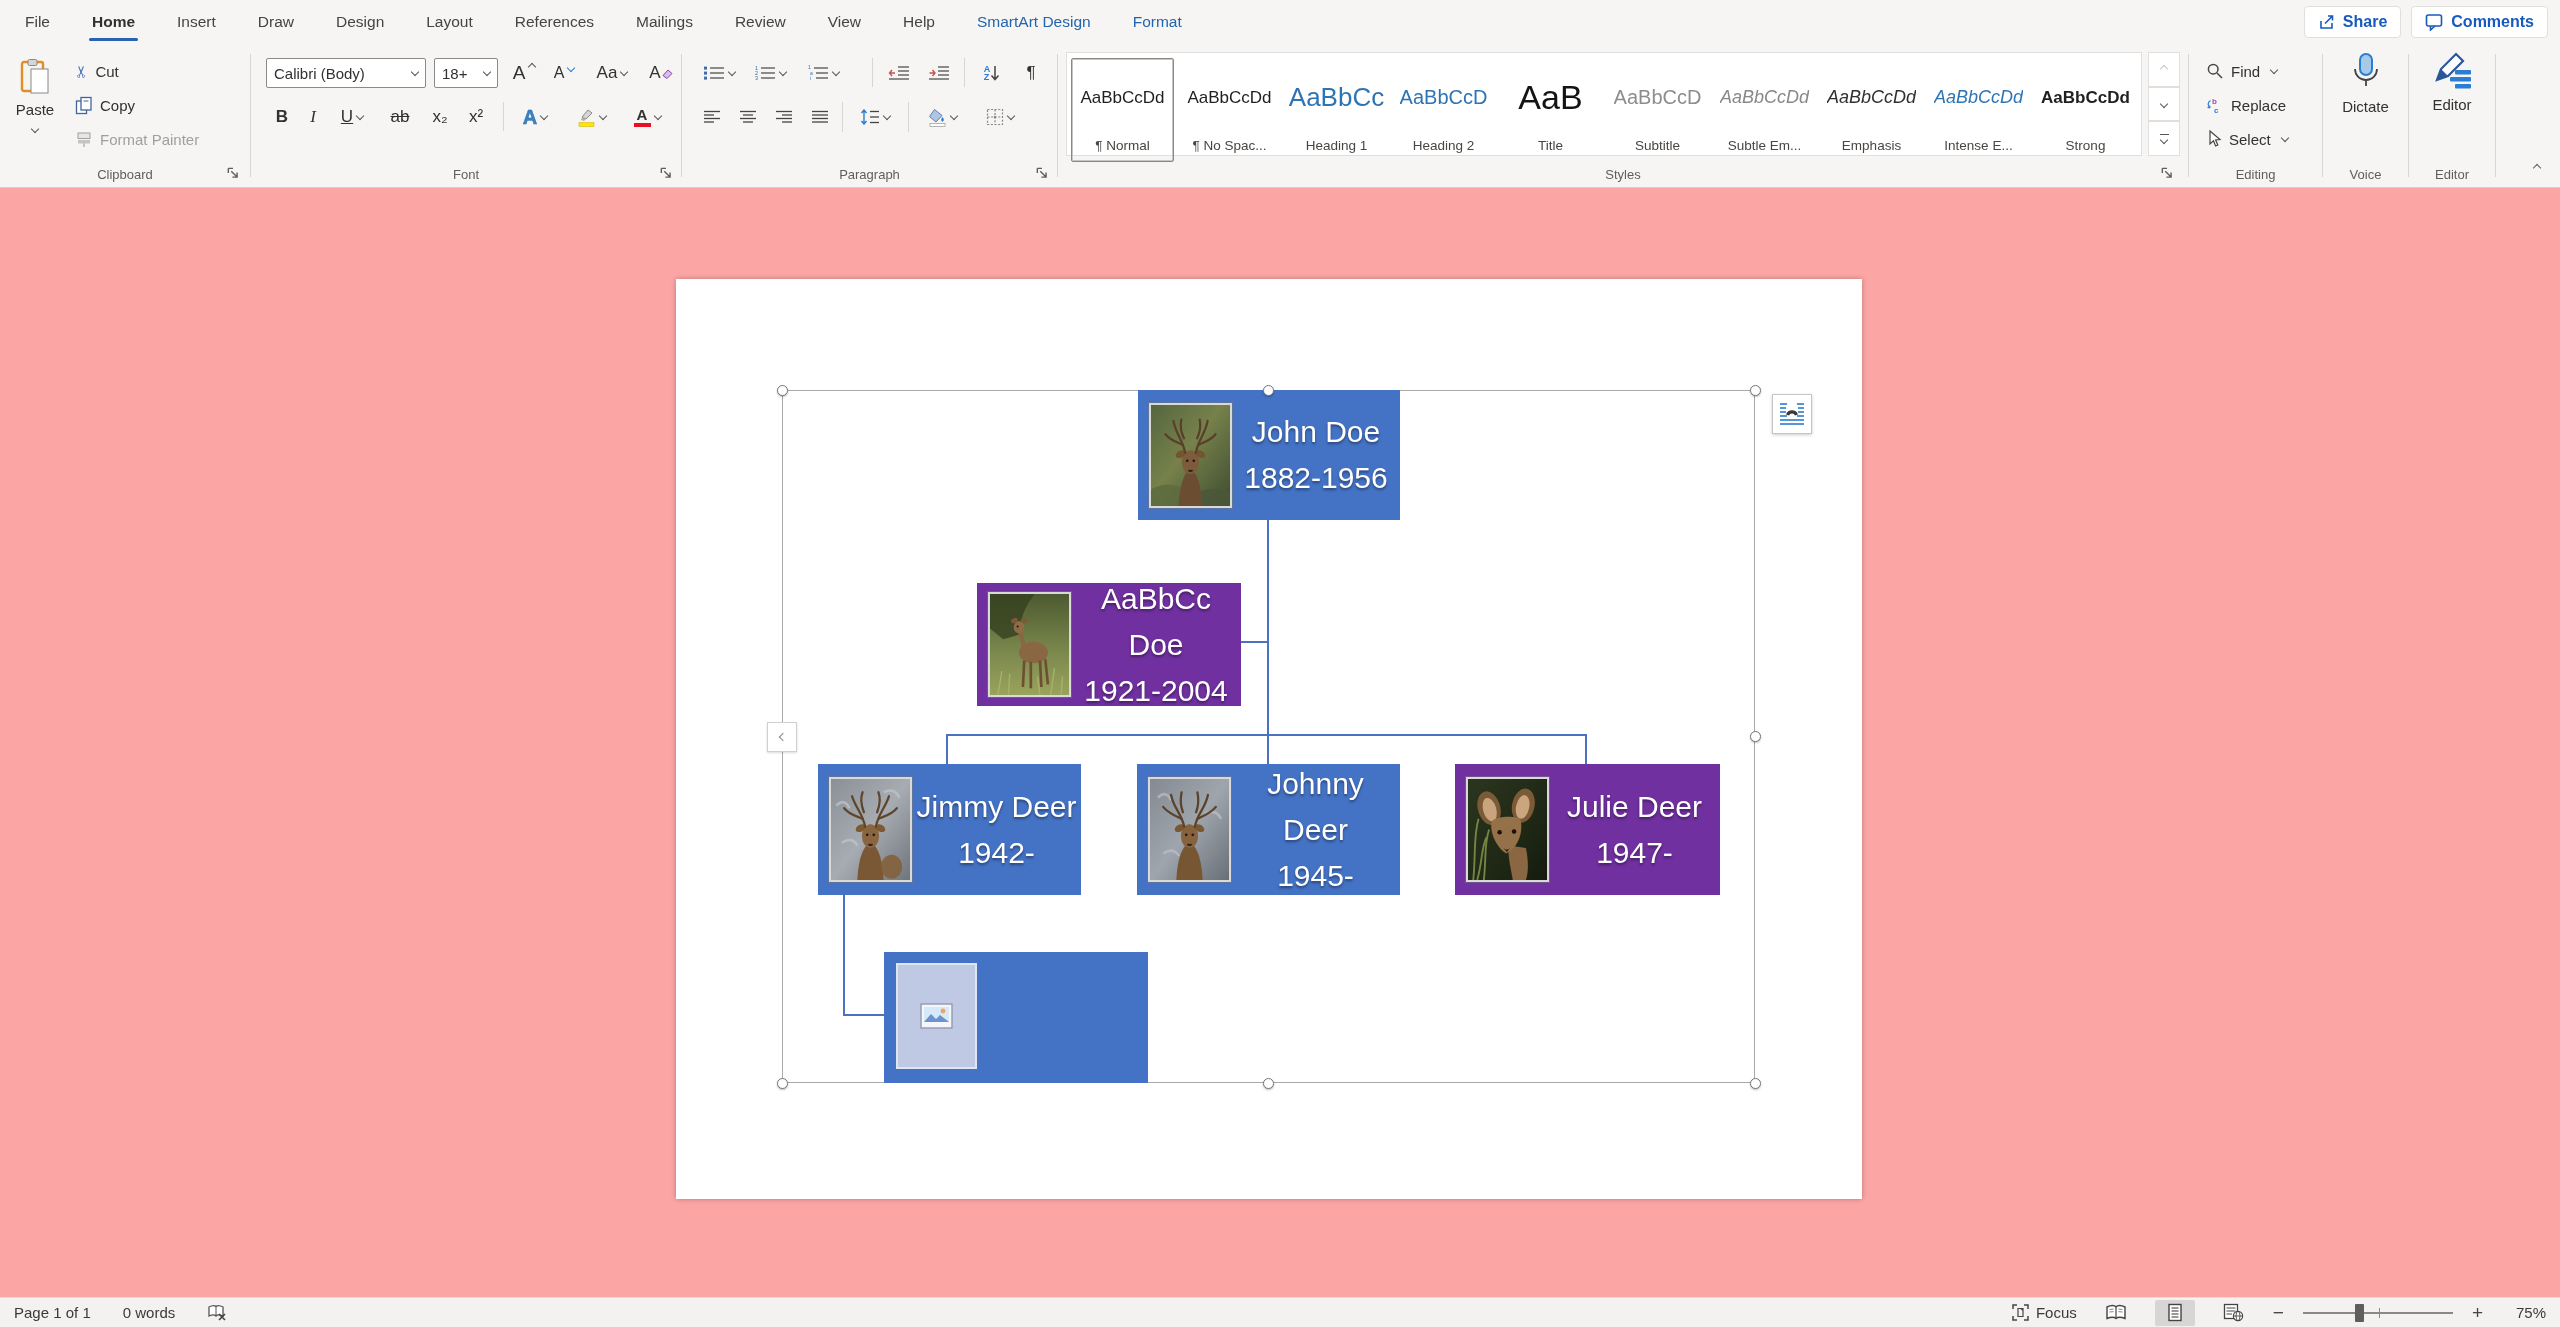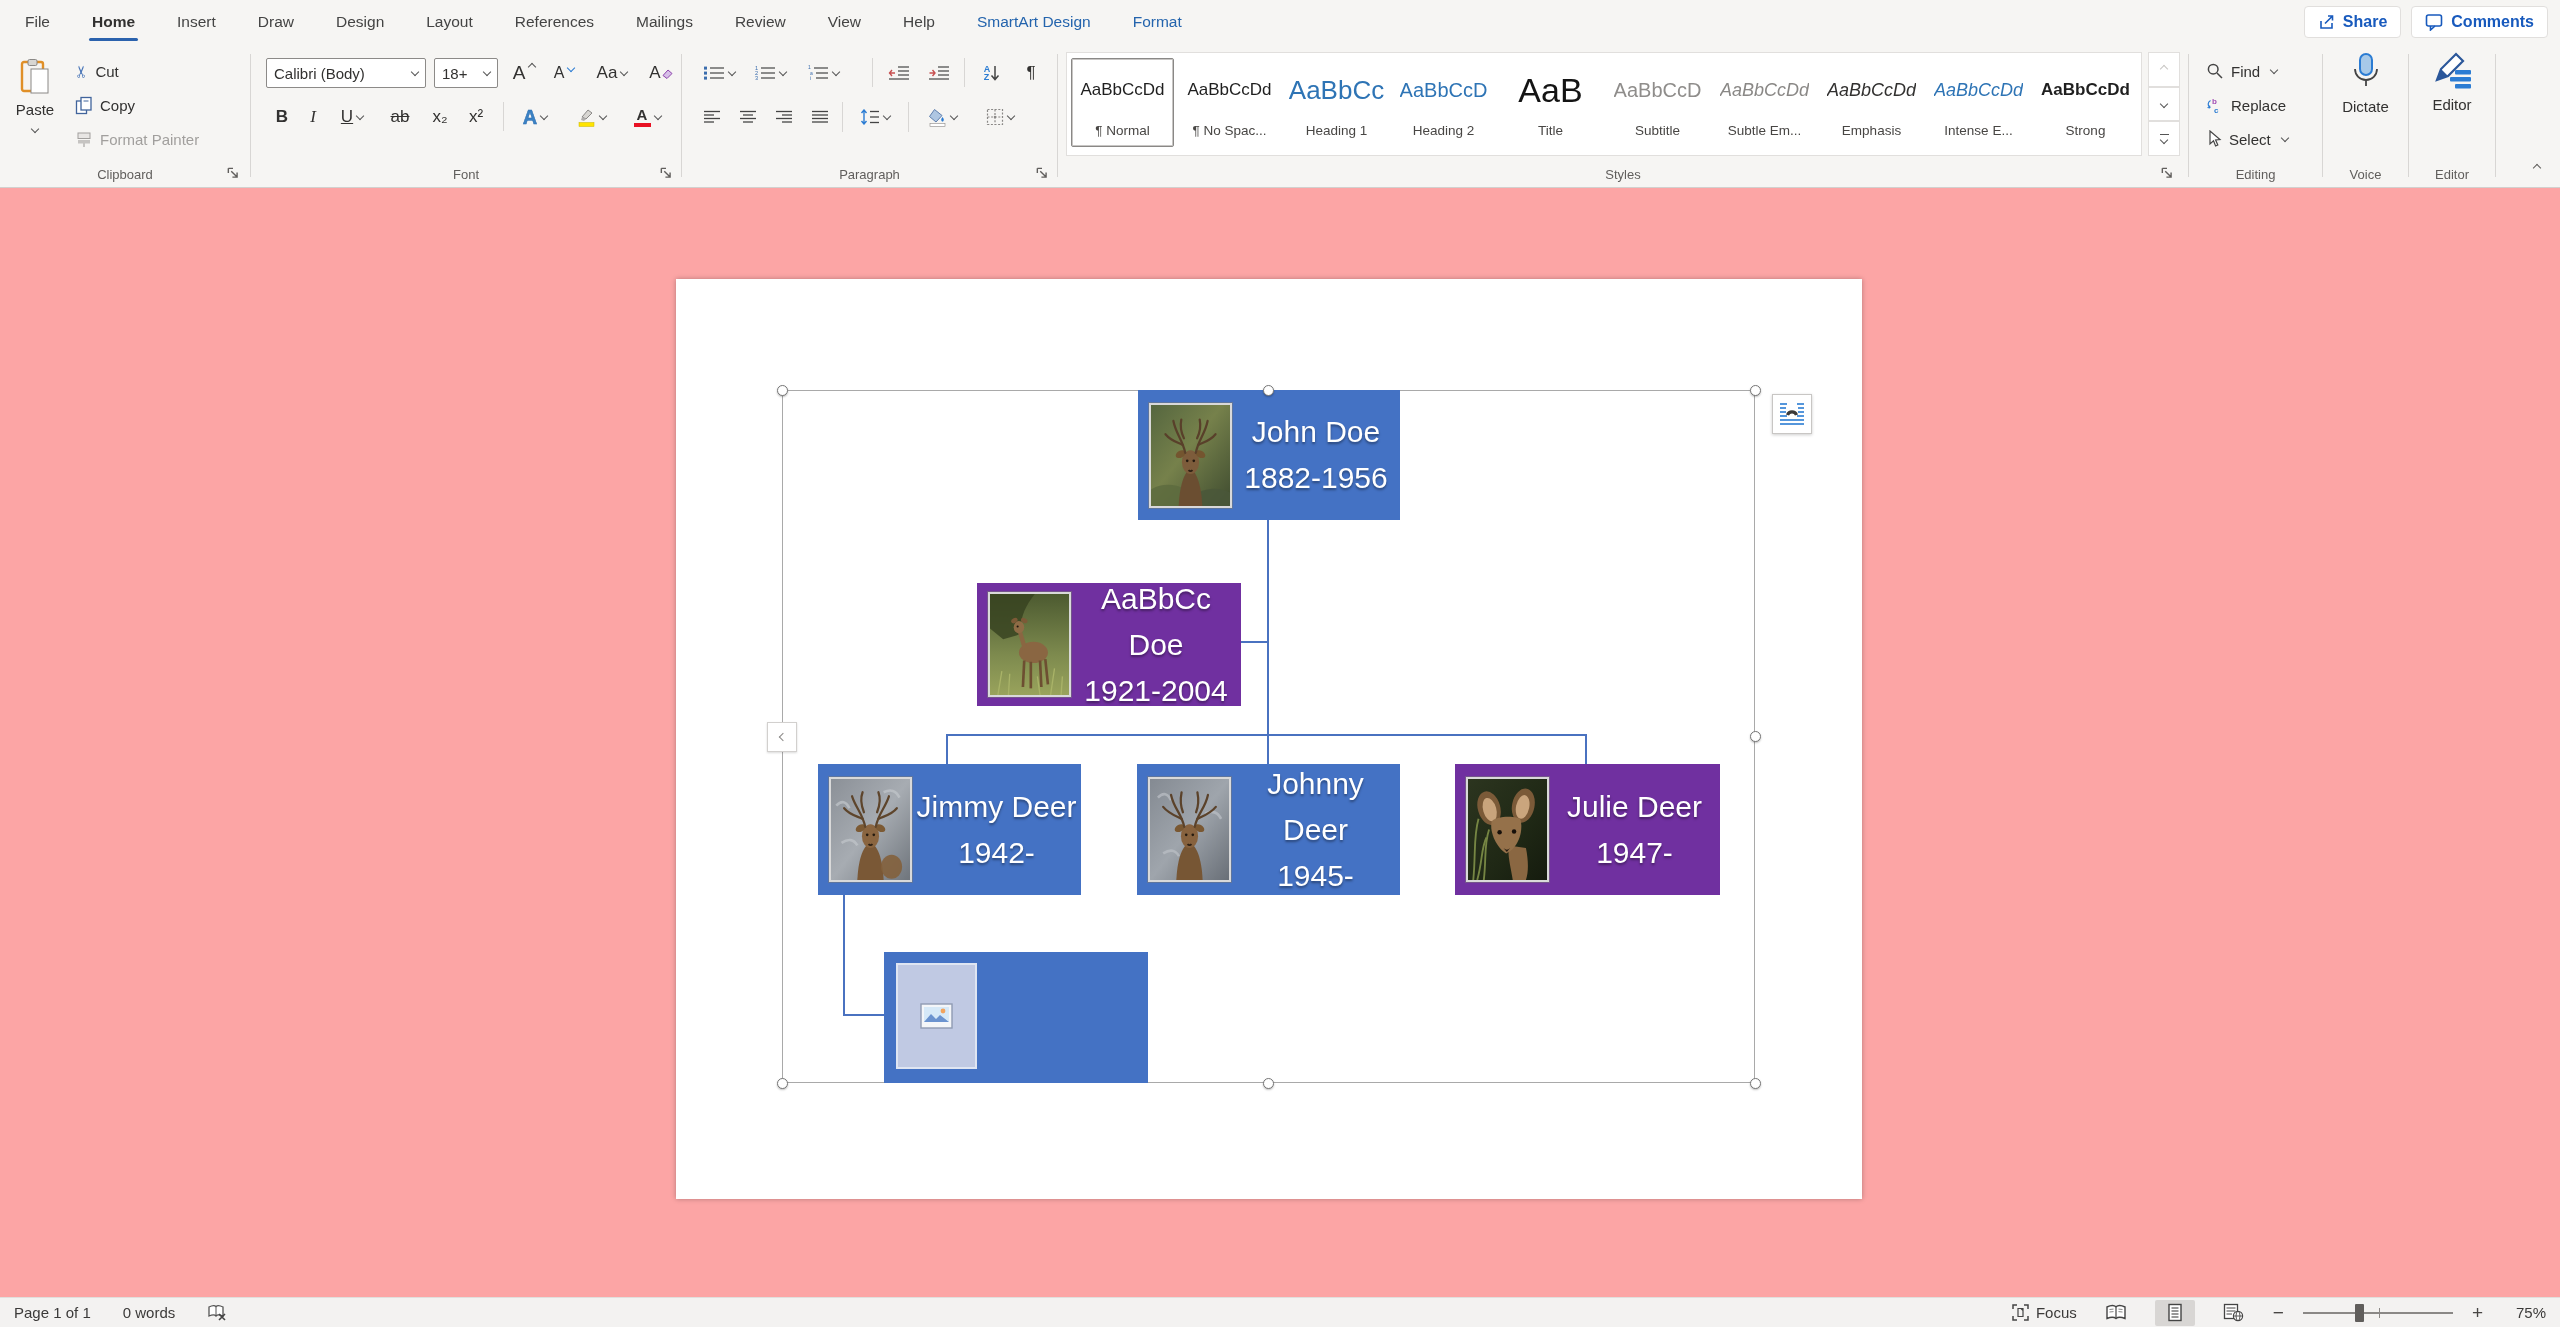--- a/index.html
+++ b/index.html
@@ -29,21 +29,21 @@
   .chev.blue { border-color:#2b7cd3; }
   .chev.lone { margin:0; }
   .rowbtn { position:absolute; height:30px; display:flex; align-items:center; gap:7px; padding:0 5px; border-radius:2px; }
   .sqbtn { position:absolute; height:30px; display:flex; align-items:center; justify-content:center; border-radius:2px; }
   .combo { position:absolute; height:30px; background:#fff; border:1px solid #8c8a88; border-radius:2px; display:flex; align-items:center; padding:0 7px; font-size:15px; color:#323130; }
   .combo .chev { margin-left:auto; }
   .glyph { font-size:17px; color:#323130; }
 
   
   .stylegal { position:absolute; left:8px; top:8px; width:1076px; height:104px; background:#fff; border:1px solid #e1dfdd; display:flex; padding:5px 2px; }
-  .stylecard { width:103px; height:89px; margin:0 2px; display:flex; flex-direction:column; align-items:center; justify-content:flex-end; padding-bottom:8px; border:1px solid transparent; border-radius:2px; }
+  .stylecard { width:103px; height:104px; margin:0 2px; display:flex; flex-direction:column; align-items:center; justify-content:flex-end; padding-bottom:8px; border:1px solid transparent; border-radius:2px; }
   .stylecard.selected { border:1px solid #8a8886; box-shadow:inset 0 0 0 1px #c8c6c4; }
   .sprev { flex:1; display:flex; align-items:center; justify-content:center; white-space:nowrap; overflow:hidden; max-width:100px; }
   .sname { font-size:13.5px; color:#484644; margin-top:2px; white-space:nowrap; }
   .sv-normal,.sv-nospace { font-size:17px; color:#1f1f1f; }
   .sv-h1 { font-size:26px; color:#2e74b5; }
   .sv-h2 { font-size:20px; color:#2e74b5; }
   .sv-title { font-size:34px; color:#141414; }
   .sv-subtitle { font-size:20px; color:#8f8d8b; }
   .sv-subtle { font-size:18px; font-style:italic; color:#8a8886; }
   .sv-emph { font-size:18px; font-style:italic; color:#323130; }

